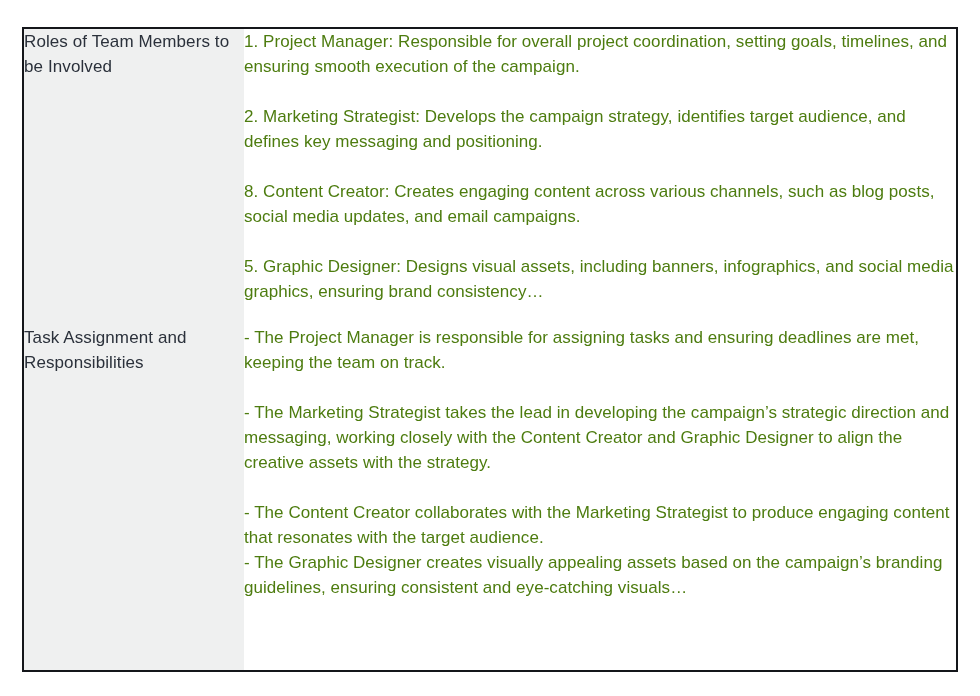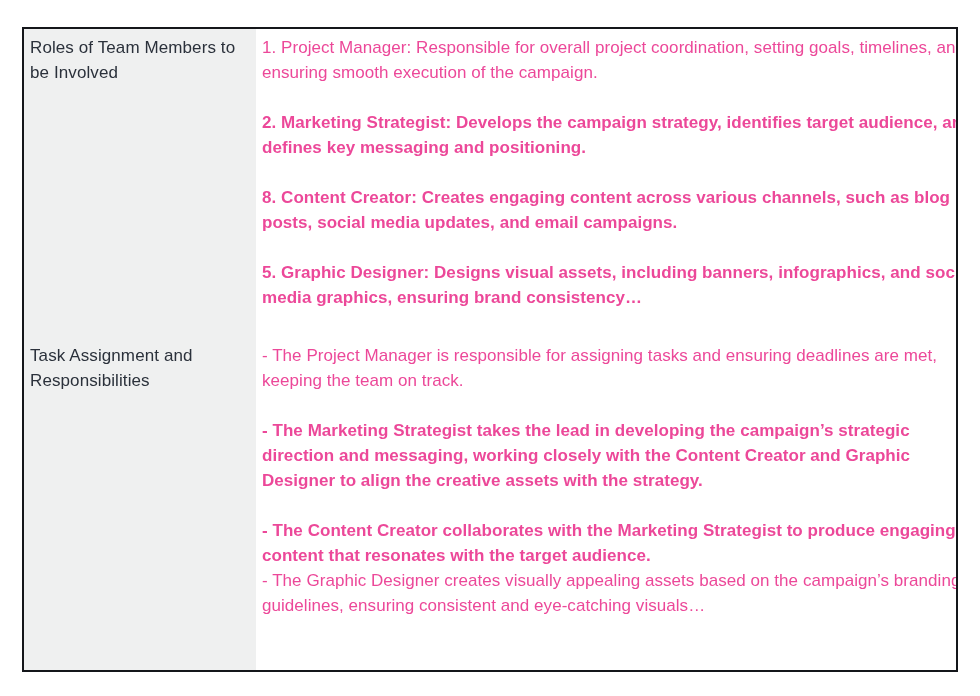--- a/index.html
+++ b/index.html
@@ -35,21 +35,21 @@
   }
 
   table.doc-table {
     border-collapse: collapse;
     table-layout: fixed;
     width: 932px;
   }
 
   table.doc-table td {
     vertical-align: top;
-    padding: 6px;
+    padding: 0;
     border: 0;
   }
 
   .row-divider td {
     border-top: 2px solid #14161a;
   }
 
   td.label-cell {
     width: 220px;
     background: #eff0f0;
@@ -68,27 +68,26 @@
     line-height: 25px;
     color: #2b313b;
     font-weight: 400;
     letter-spacing: 0.1px;
   }
 
   .body-text p {
     margin: 0;
     font-size: 17px;
     line-height: 25px;
-    color: #ec4899;
+    color: #4d7c0f;
     letter-spacing: 0.05px;
   }
 
   .body-text p.spaced {
     margin-top: 25px;
-    font-weight: bold;
   }
 
   
   tr.row-1 td { height: 296px; }
   tr.row-2 td { height: 345px; }
 
   .clip {
     overflow: hidden;
   }
 </style>

